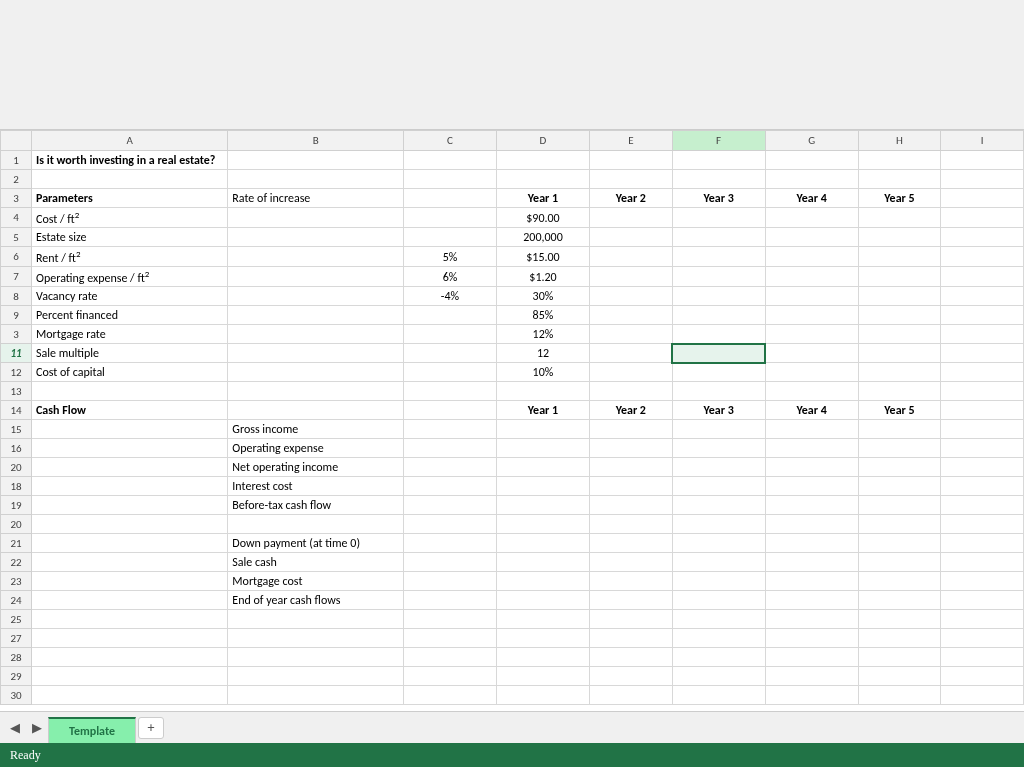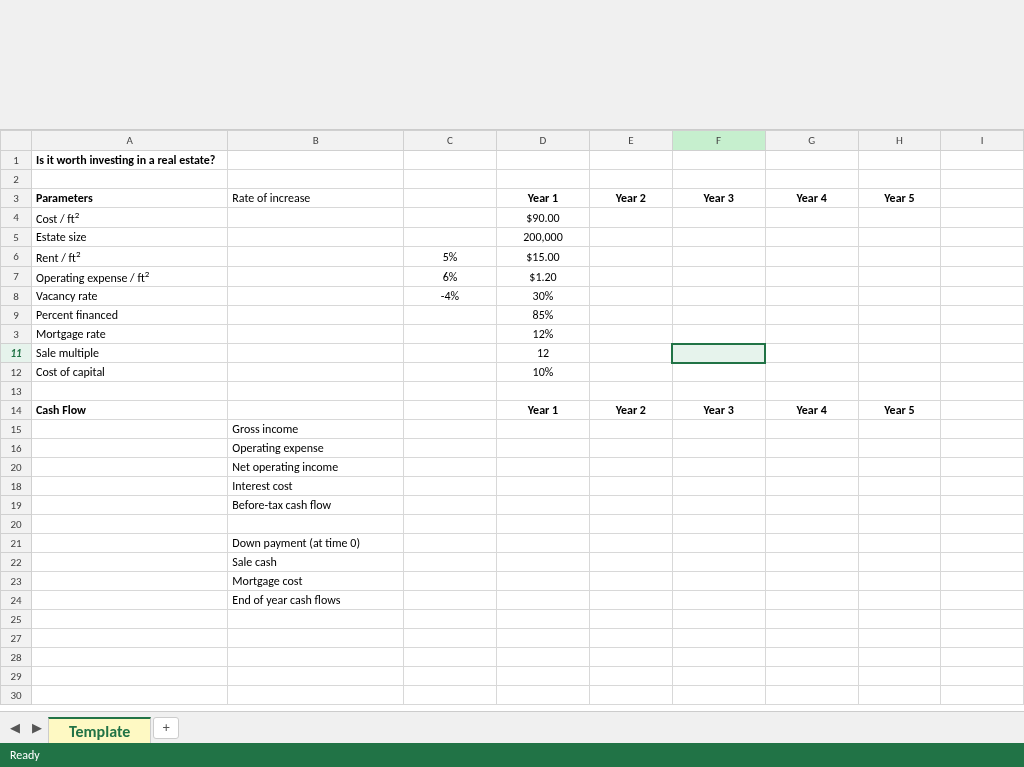--- a/index.html
+++ b/index.html
@@ -26,25 +26,25 @@
     td.cell { border: 1px solid #d8d8d8; padding: 1px 4px; white-space: nowrap; overflow: hidden; height: 19px; vertical-align: middle; }
     td.cell.selected-cell { border: 2px solid #217346; background: #e6f3ec; }
     td.cell.bold-text { font-weight: bold; }
     td.cell.align-right { text-align: center; }
     td.cell.row-num { background: #f2f2f2; border: 1px solid #d0d0d0; text-align: center; color: #444; font-size: 11px; width: 30px; }
     td.cell.row-num.active-row { background: #e6f3ec; font-weight: bold; color: #217346; font-style: italic; }
 
     
     .sheet-tab-bar { height: 32px; background: #f0f0f0; border-top: 1px solid #ccc; display: flex; align-items: stretch; padding-left: 4px; }
     .tab-nav { display: flex; align-items: center; padding: 0 6px; color: #555; cursor: pointer; font-size: 13px; }
-    .sheet-tab { padding: 4px 20px; border: 1px solid #ccc; border-bottom: none; background: #fef9c3; cursor: pointer; font-size: 16px; color: #217346; font-weight: 600; border-top: 2px solid #217346; margin-right: 2px; align-self: flex-end; height: 26px; display: flex; align-items: center; }
+    .sheet-tab { padding: 4px 20px; border: 1px solid #ccc; border-bottom: none; background: #86efac; cursor: pointer; font-size: 12px; color: #217346; font-weight: 600; border-top: 2px solid #217346; margin-right: 2px; align-self: flex-end; height: 26px; display: flex; align-items: center; }
     .add-sheet-btn { width: 26px; height: 22px; border: 1px solid #ccc; border-radius: 3px; background: white; cursor: pointer; display: flex; align-items: center; justify-content: center; margin: auto 0; font-size: 14px; color: #555; }
 
     
-    .status-bar { height: 24px; background: #217346; display: flex; align-items: center; padding: 0 10px; color: white; font-size: 12px; }
+    .status-bar { height: 24px; background: #217346; display: flex; align-items: center; padding: 0 10px; color: white; font-size: 12px; font-family: Liberation Serif, serif; }
 
     
     sup { font-size: 9px; }
 
     .col-a { width: 190px; }
     .col-b { width: 170px; }
     .col-c { width: 90px; }
     .col-d { width: 90px; }
     .col-e { width: 80px; }
     .col-f { width: 90px; }

